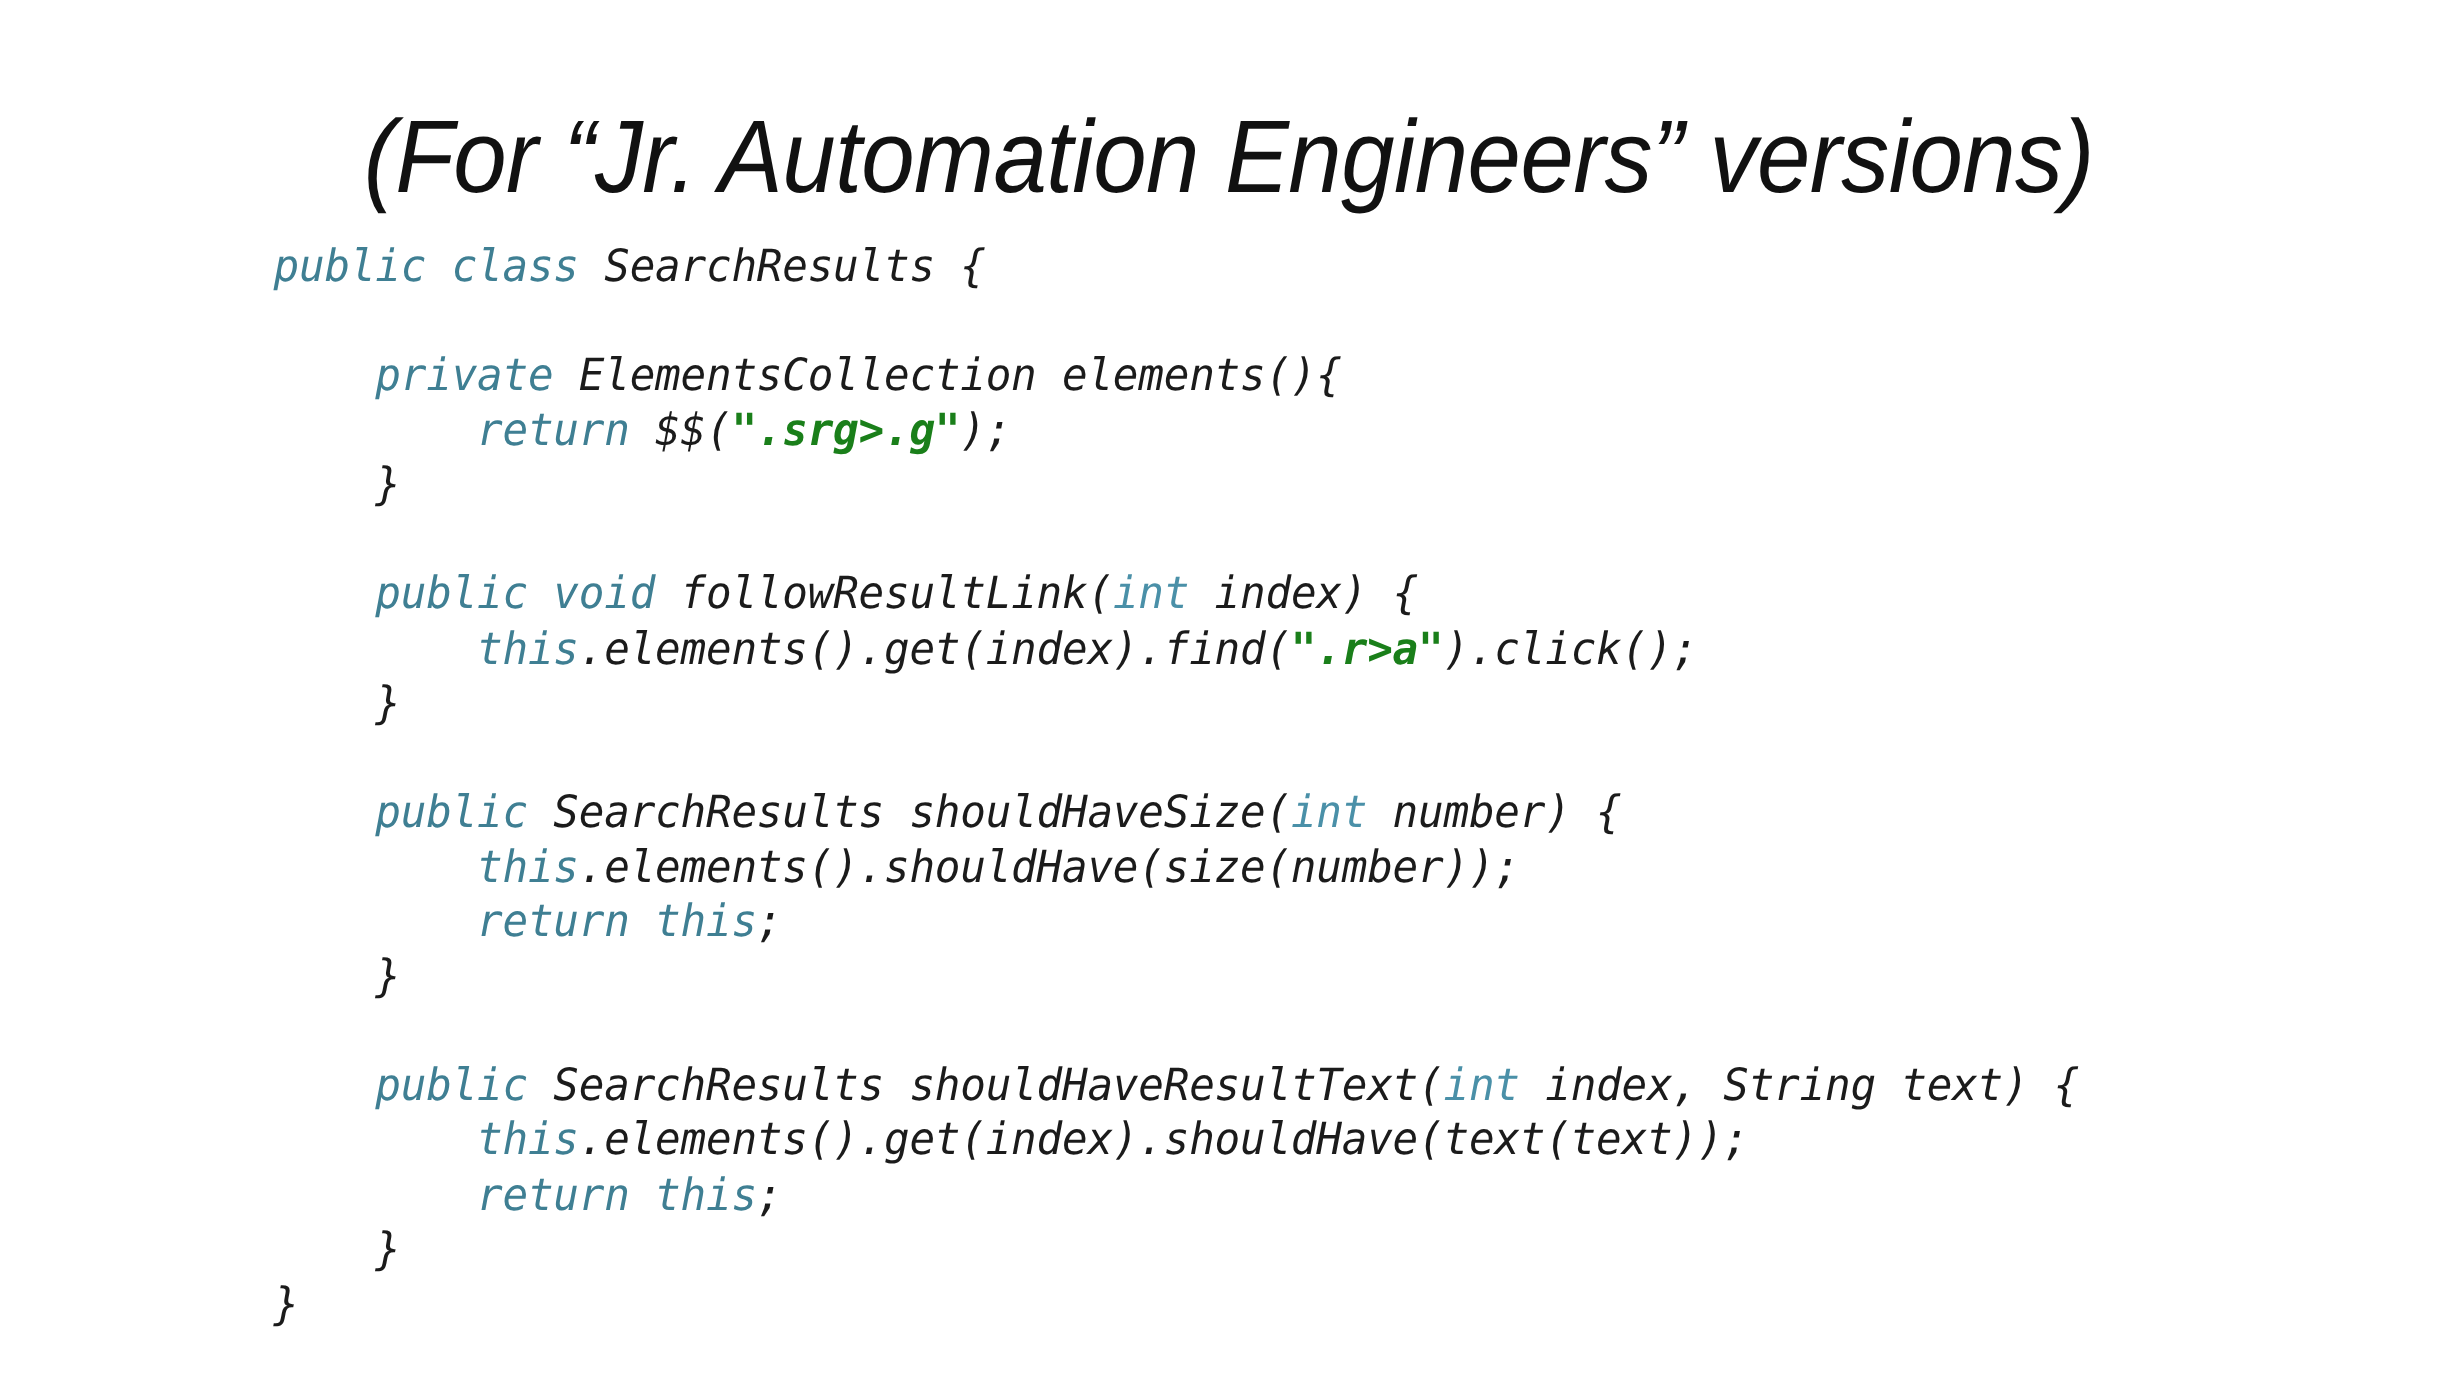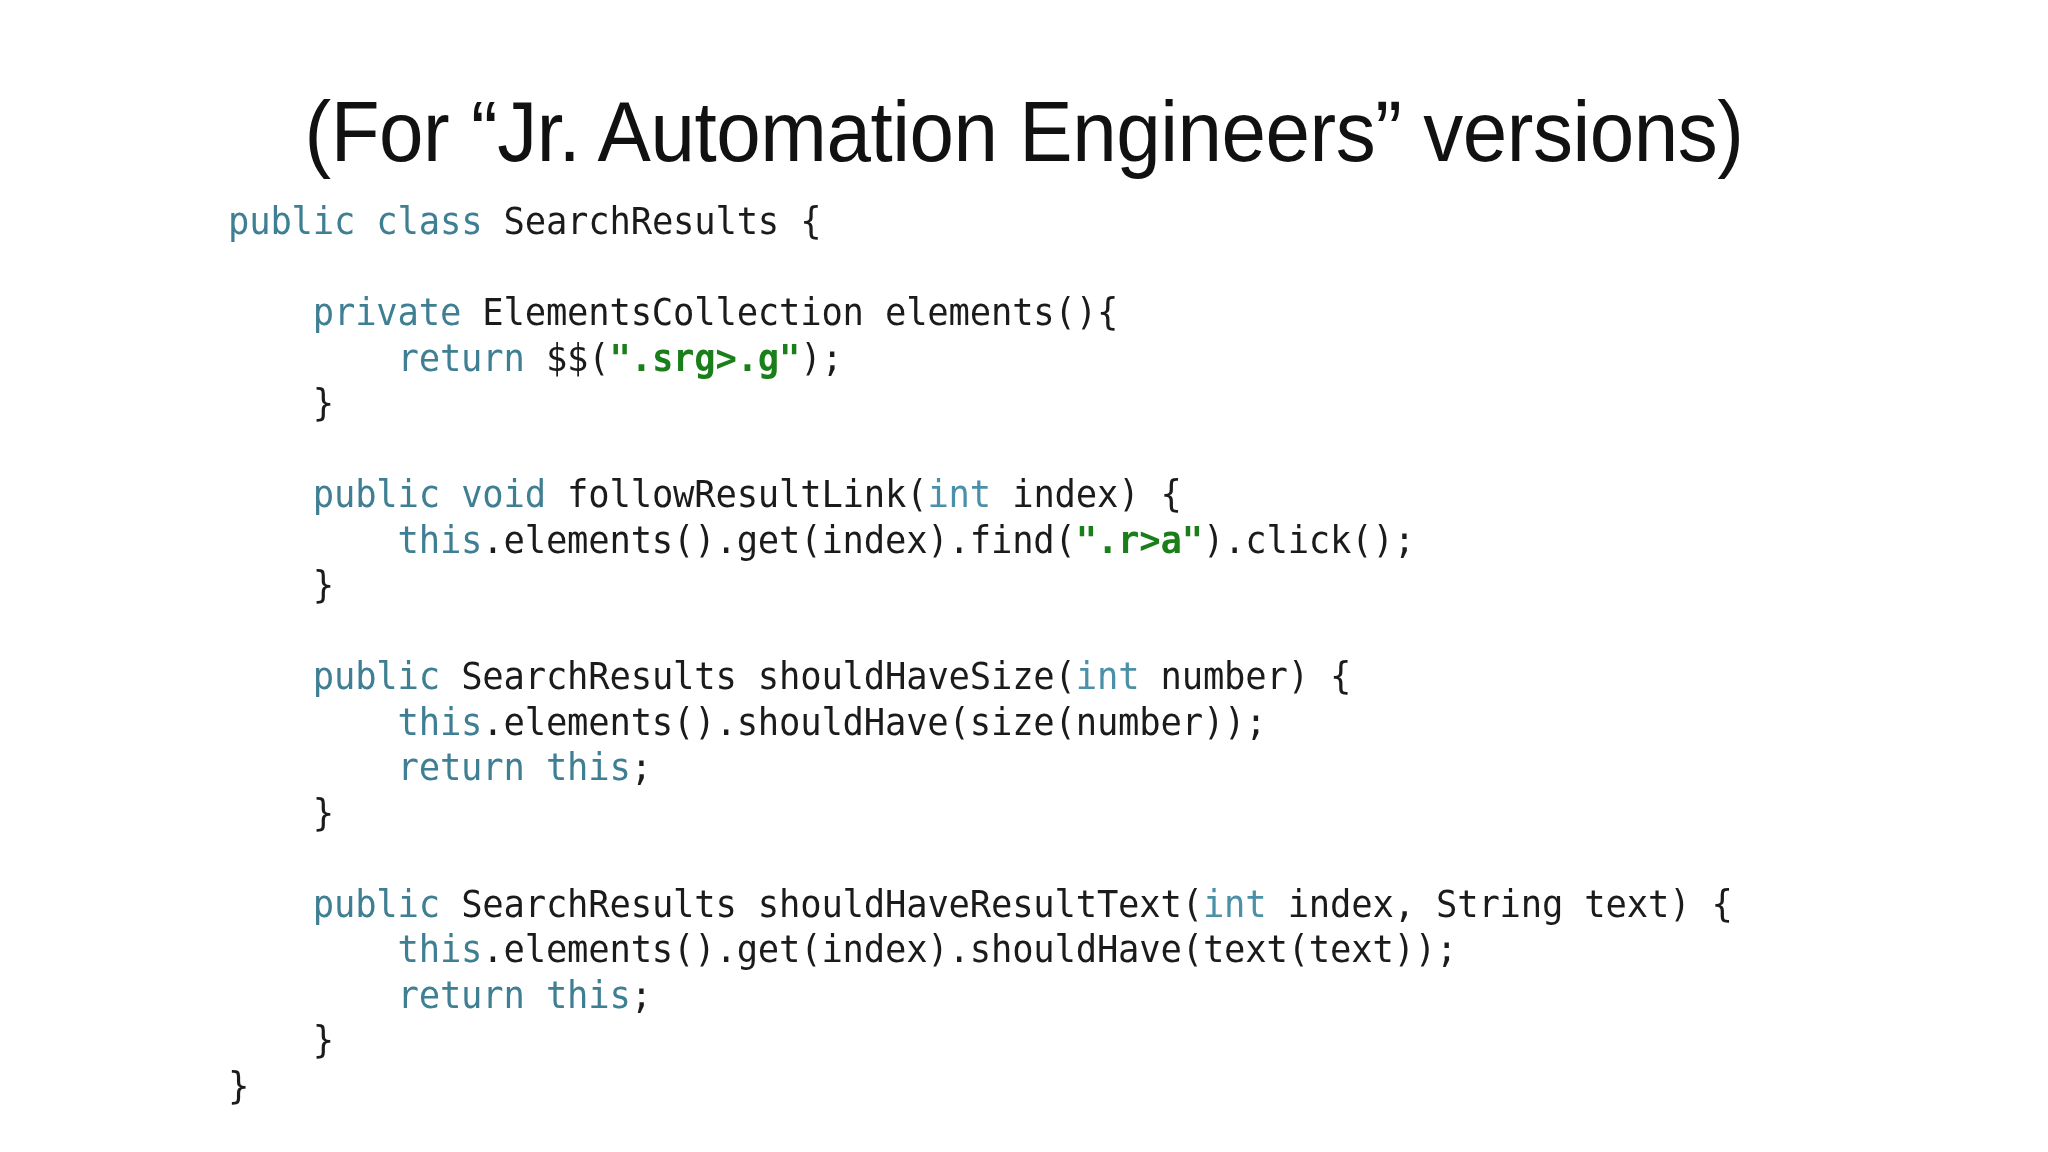--- a/index.html
+++ b/index.html
@@ -12,20 +12,21 @@
     height: 1152px;
     overflow: hidden;
     font-family: "Liberation Sans", sans-serif;
   }
   .slide {
     position: relative;
     width: 1669px;
     height: 1152px;
     background: #ffffff;
     box-sizing: border-box;
+    font-style: italic;
   }
   .slide-title {
     position: absolute;
     left: 0;
     top: 28px;
     width: 2048px;
     text-align: center;
     font-family: "Liberation Sans", sans-serif;
     font-size: 86px;
     font-weight: 400;

